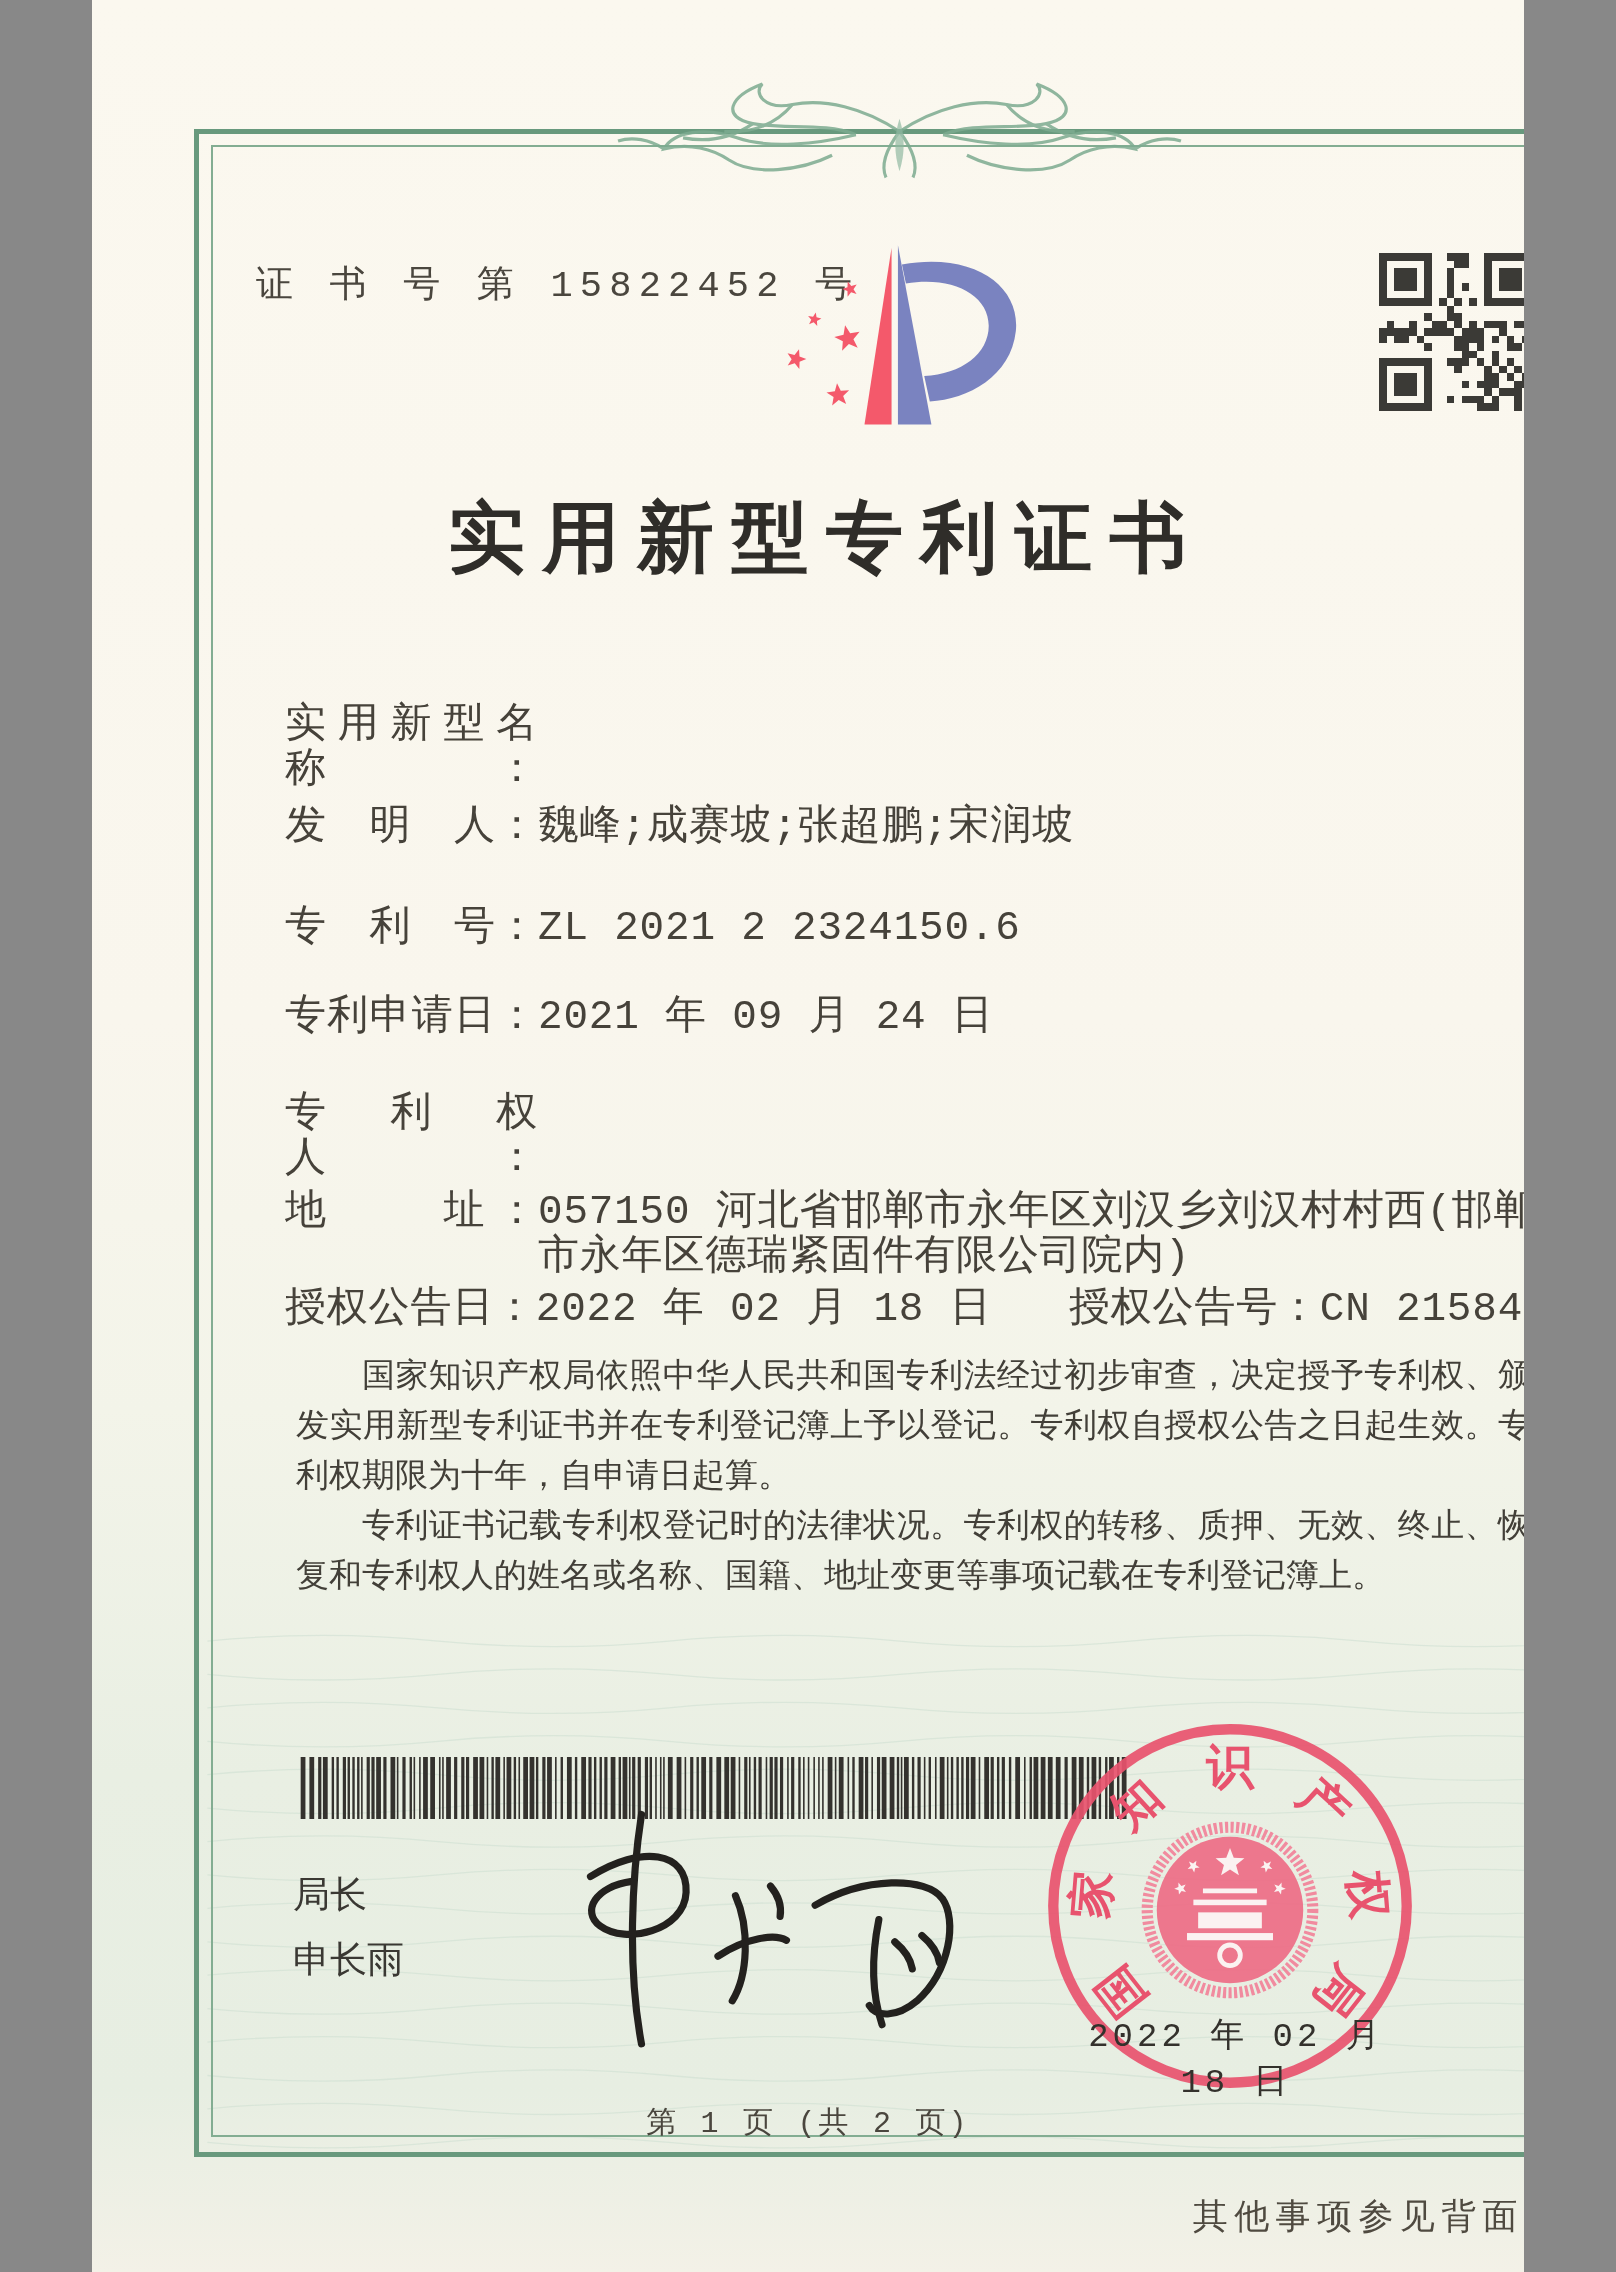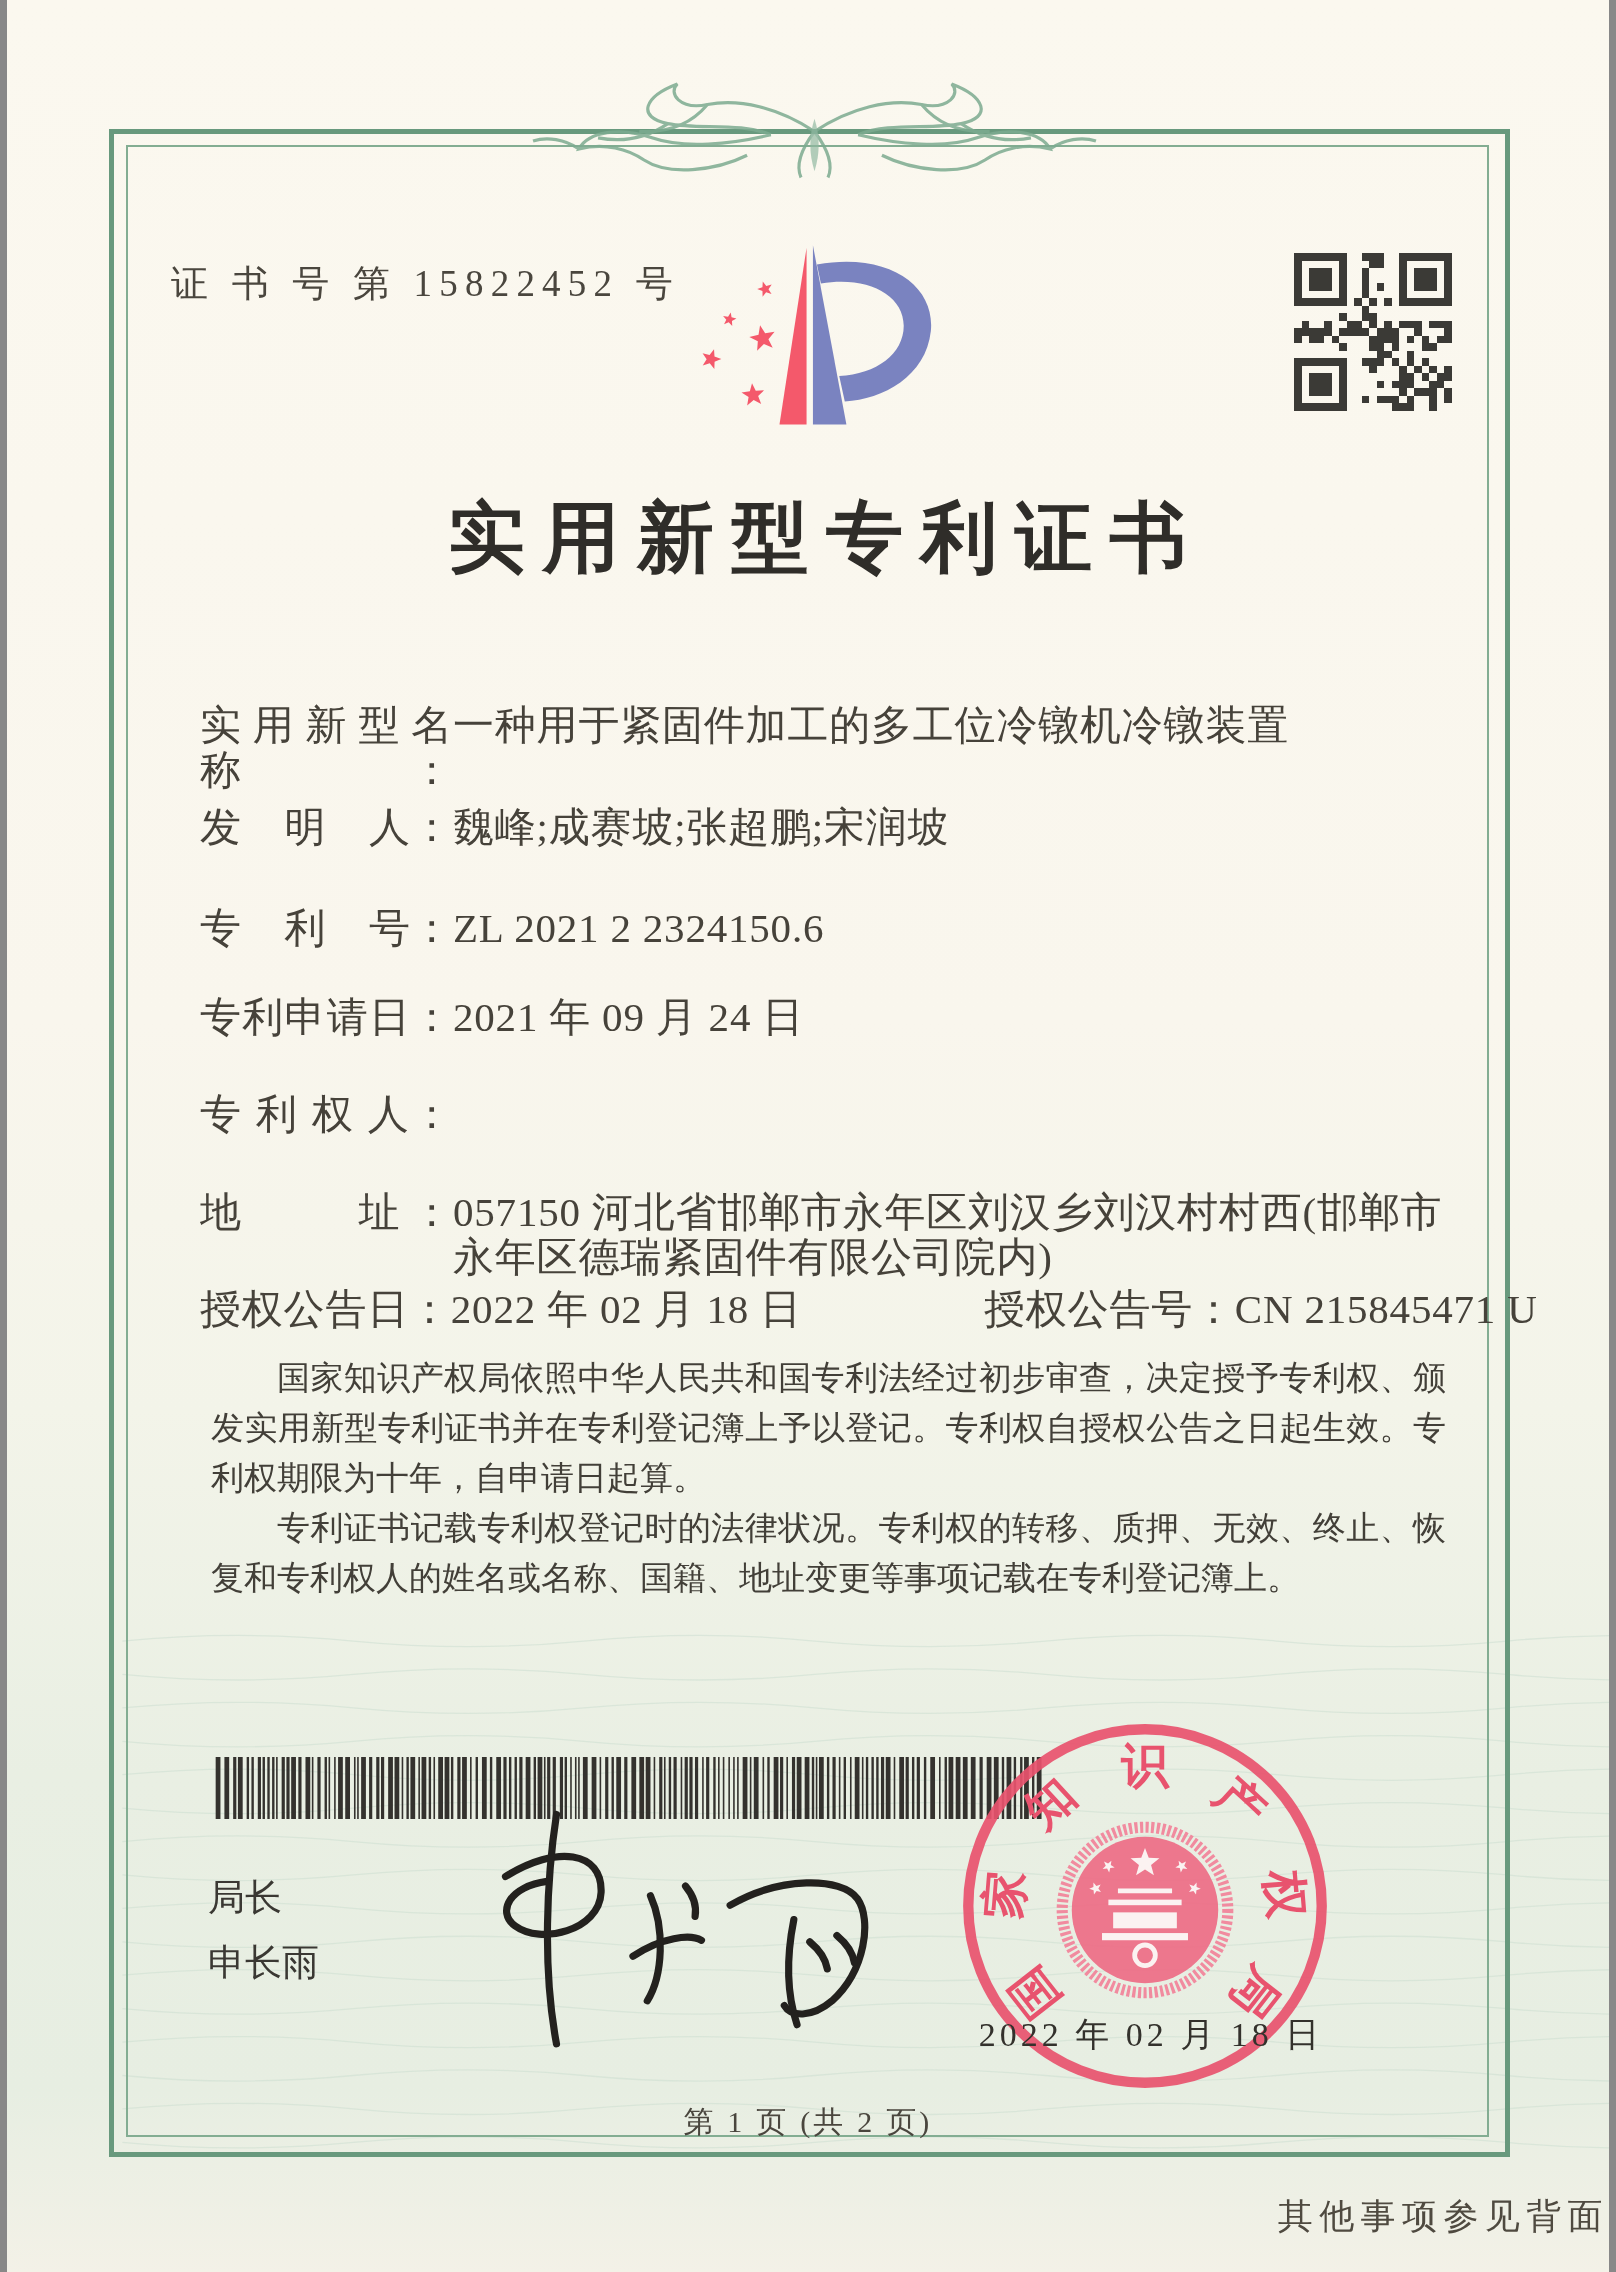--- a/index.html
+++ b/index.html
@@ -1,23 +1,23 @@
 <!DOCTYPE html>
 <html style="--frame-green: #68997d; --frame-green-light: #83ad92; --ornament-green: #7dab90; --wave-green: #cfe0d2; --seal-red: #e8536e; --seal-red-light: #f2839a; --logo-red: #f4596b; --logo-blue: #7a83c0; --ink: #3c3933;font-size:12.7px"><head>
 <meta charset="utf-8">
 <style>
   html,body{margin:0;padding:0;}
   body{background:#888;}
   .page{
     position:relative;
-    width:1602px;height:2273px;
+    width:1432px;height:2273px;
     margin:0 auto;
     background:linear-gradient(180deg,#fbf8ef 0%,#f9f6ed 45%,#f3f4e9 62%,#e9efe3 78%,#e7eee2 92%,#f3f1e7 100%);
     overflow:hidden;
-    font-family:Liberation Serif, serif;
+    font-family:Liberation Mono, monospace;
     color:#3c3933;
   }
   .abs{position:absolute;}
   
   .frame-outer{left:102px;top:129px;width:1391px;height:2018px;border:5.6px solid var(--frame-green);z-index:2;}
   .frame-inner{left:119px;top:145px;width:1359px;height:1988px;border:2.4px solid var(--frame-green-light);z-index:2;}
   .waves{left:0;top:0;z-index:1;}
   .ornament{left:509px;top:76px;z-index:3;}
   
   .cert-no{left:164px;top:259px;font-size:37px;letter-spacing:7.2px;color:#4a463e;z-index:4;}
@@ -303,21 +303,20 @@
       <rect x="13" y="20" width="1" height="1" fill="#3b3a36"></rect>
       <rect x="14" y="20" width="1" height="1" fill="#3b3a36"></rect>
       <rect x="15" y="20" width="1" height="1" fill="#3b3a36"></rect>
       <rect x="18" y="20" width="1" height="1" fill="#3b3a36"></rect>
     </svg>
 
   <h1 class="abs title">实用新型专利证书</h1>
 
   <div class="abs row r-name">
     <span class="lbl">实用新型名称：</span>
-    <span class="val">一种用于紧固件加工的多工位冷镦机冷镦装置</span>
   </div>
   <div class="abs row r-inventor">
     <span class="lbl">发　明　人：</span>
     <span class="val">魏峰;成赛坡;张超鹏;宋润坡</span>
   </div>
   <div class="abs row r-patno">
     <span class="lbl">专　利　号：</span>
     <span class="val">ZL 2021 2 2324150.6</span>
   </div>
   <div class="abs row r-appdate">

